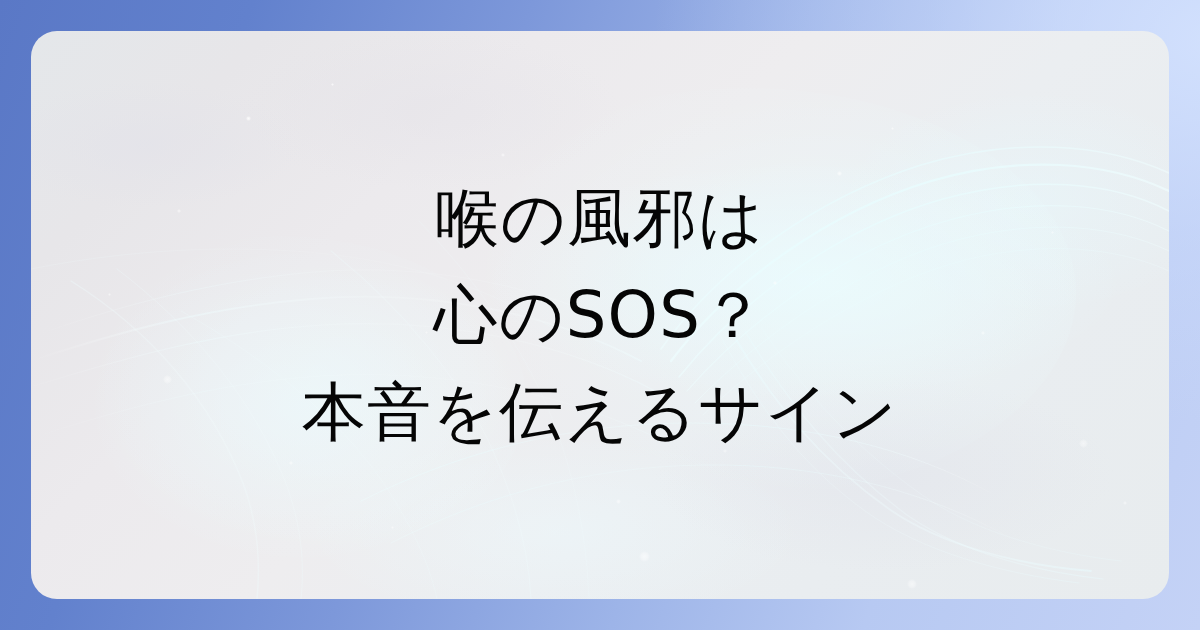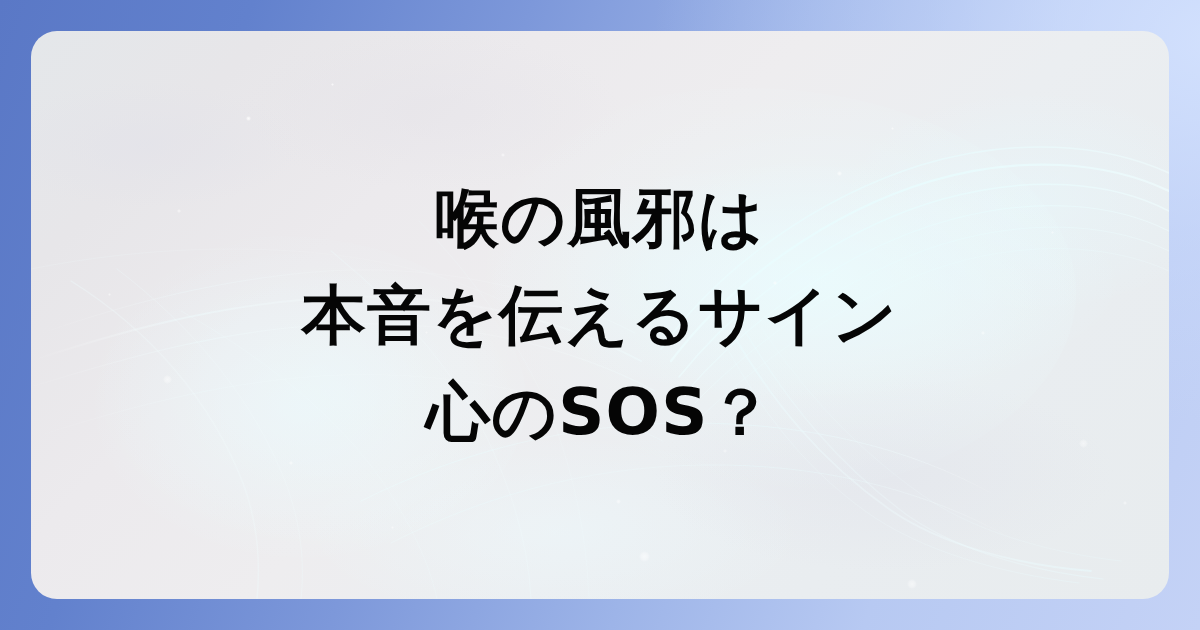--- a/index.html
+++ b/index.html
@@ -98,21 +98,21 @@
     display: flex;
     flex-direction: column;
     align-items: center;
     justify-content: center;
     gap: 0;
   }
   .title-line {
     font-family: "DejaVu Sans", "Liberation Sans", sans-serif;
     font-size: 64px;
     line-height: 97px;
-    font-weight: 700;
+    font-weight: 400;
     color: #050505;
     letter-spacing: 0.02em;
     white-space: nowrap;
     text-align: center;
   }
 </style>
 </head>
 <body>
 
 <div class="eyecatch">
@@ -208,18 +208,18 @@
       <span class="sp" style="left:950px;  top:300px; width:4px;  height:4px;  opacity:.55"></span>
       <span class="sp" style="left:1020px; top:200px; width:3px;  height:3px;  opacity:.50"></span>
       <span class="sp" style="left:1048px; top:408px; width:9px;  height:9px;  opacity:.50"></span>
       <span class="sp" style="left:1092px; top:470px; width:4px;  height:4px;  opacity:.50"></span>
       <span class="sp" style="left:394px;  top:300px; width:3px;  height:3px;  opacity:.45"></span>
       <span class="sp" style="left:692px;  top:418px; width:4px;  height:4px;  opacity:.45"></span>
     </div>
 
     <div class="title-wrap">
       <div class="title-line">喉の風邪は</div>
+      <div class="title-line">心のSOS？</div>
       <div class="title-line">本音を伝えるサイン</div>
-      <div class="title-line">心のSOS？</div>
     </div>
 
   </div>
 </div>
 
 </body></html>

